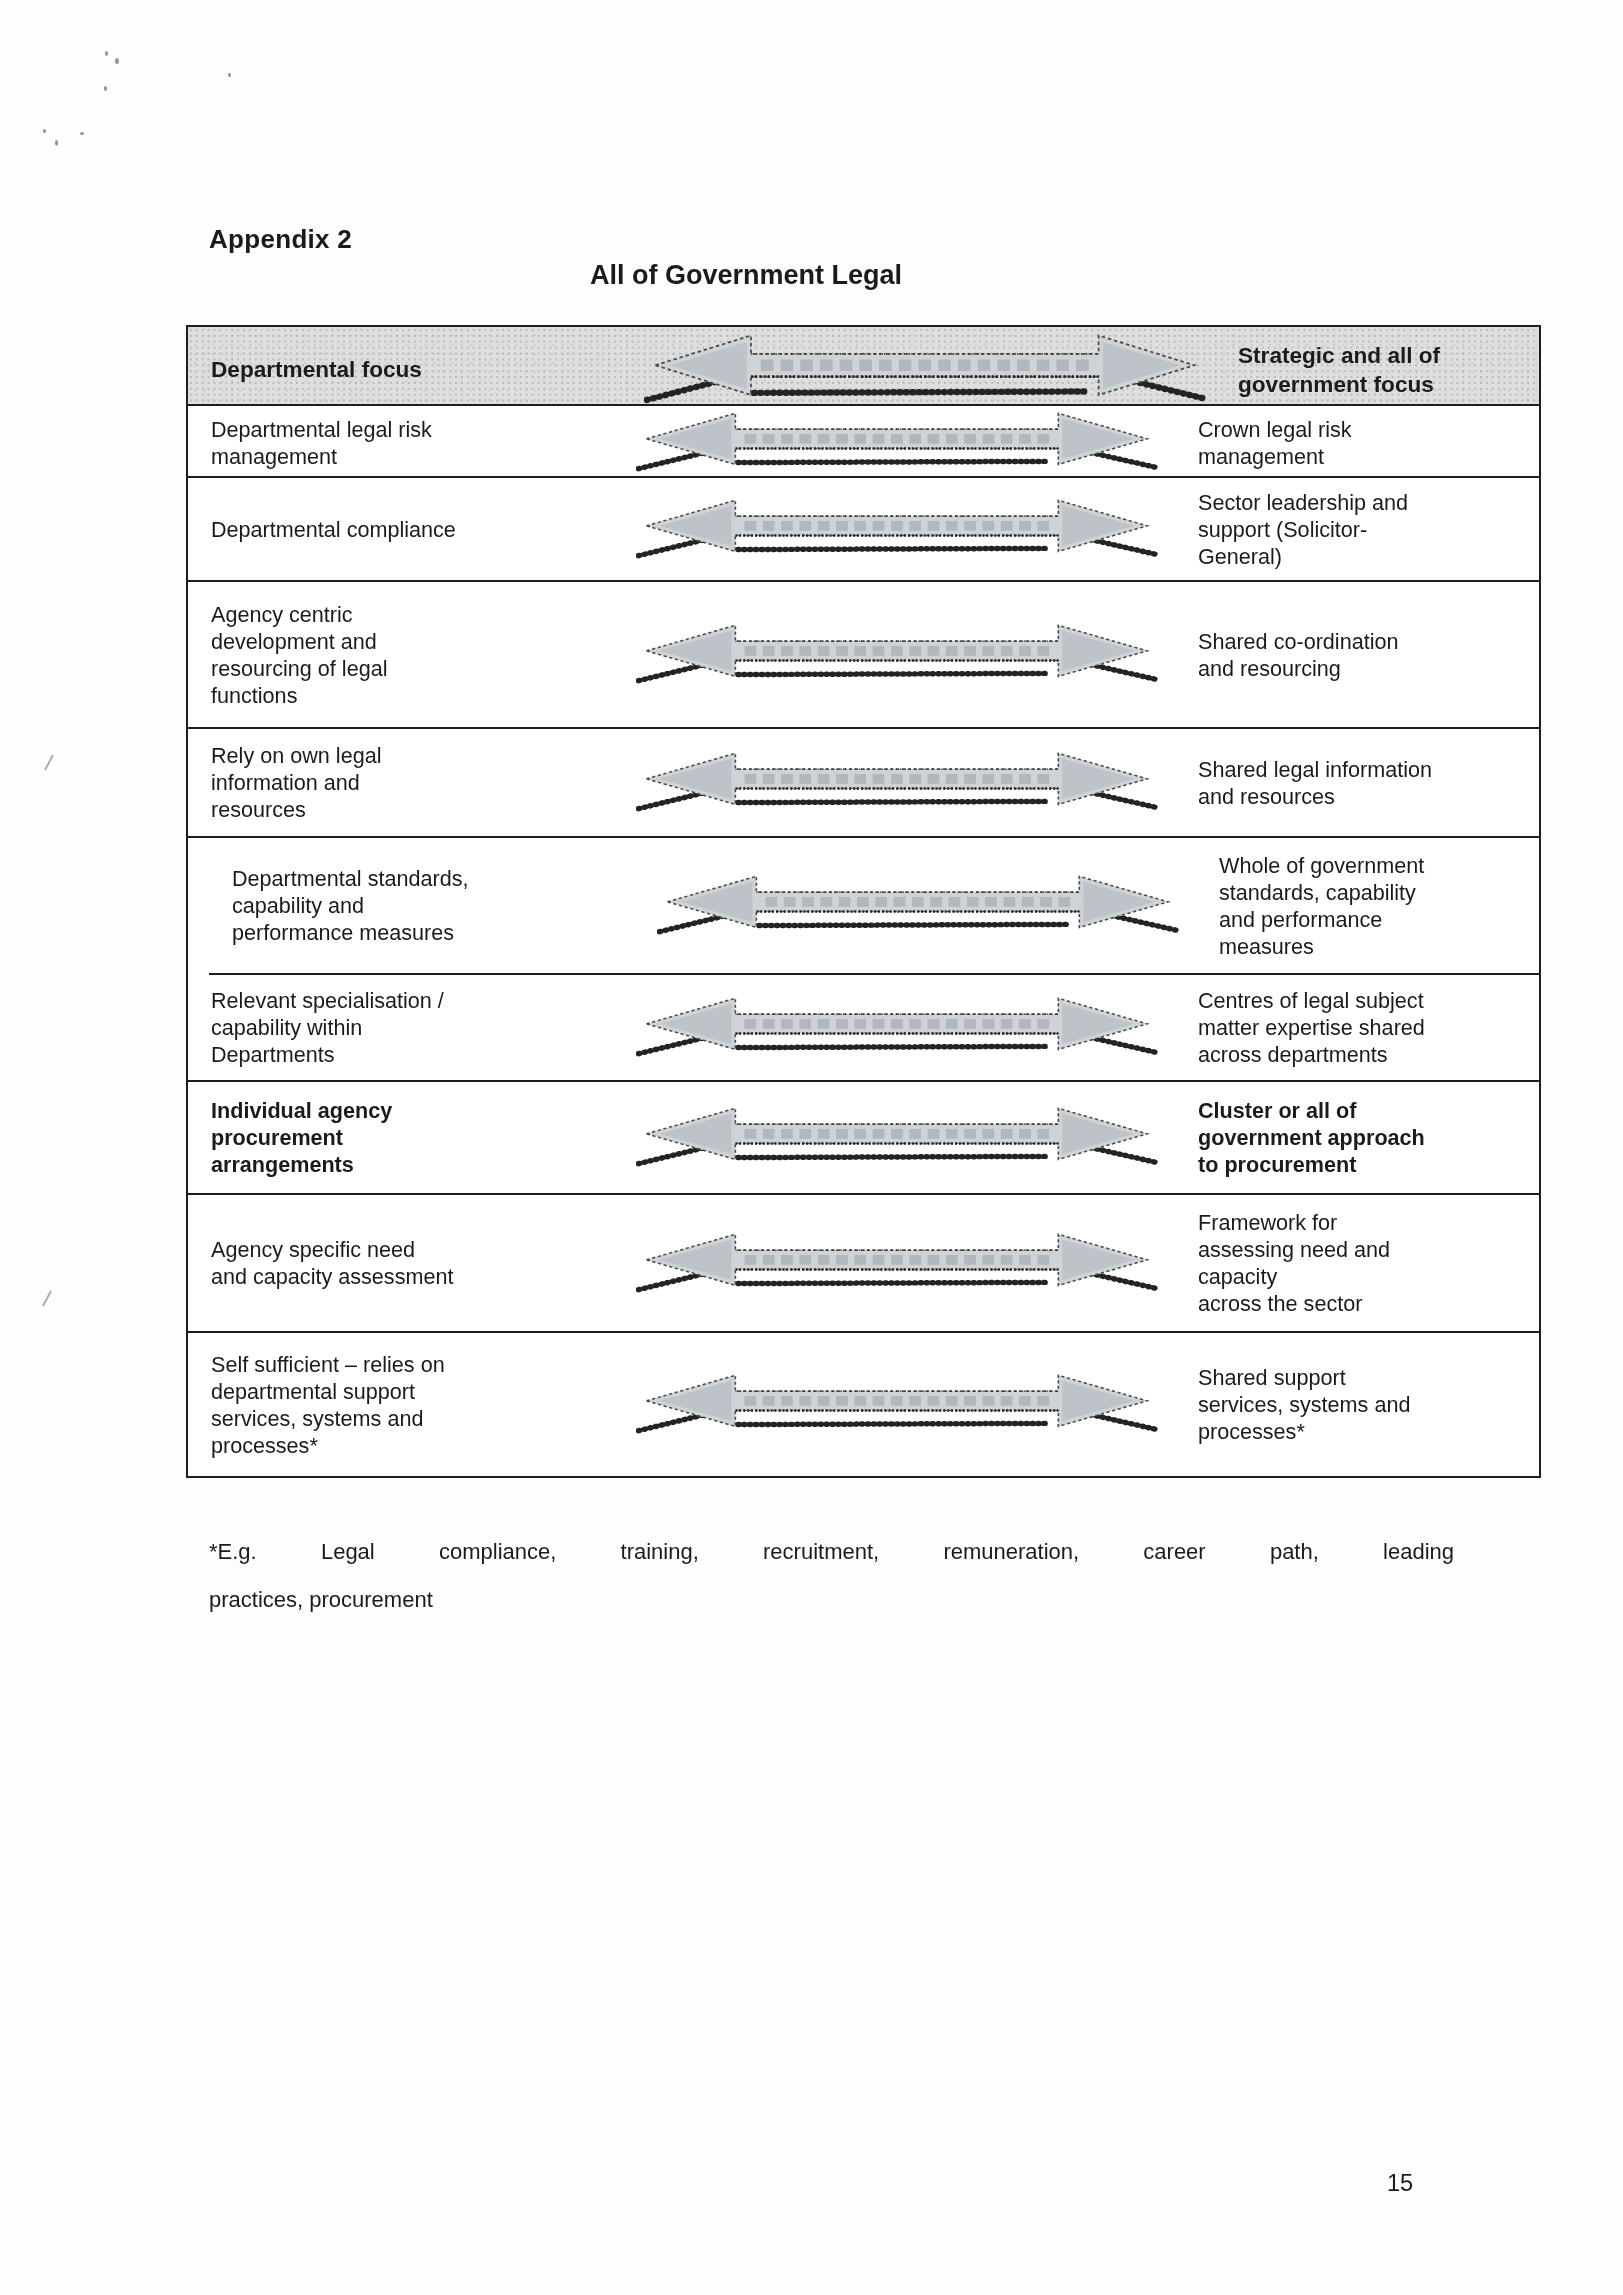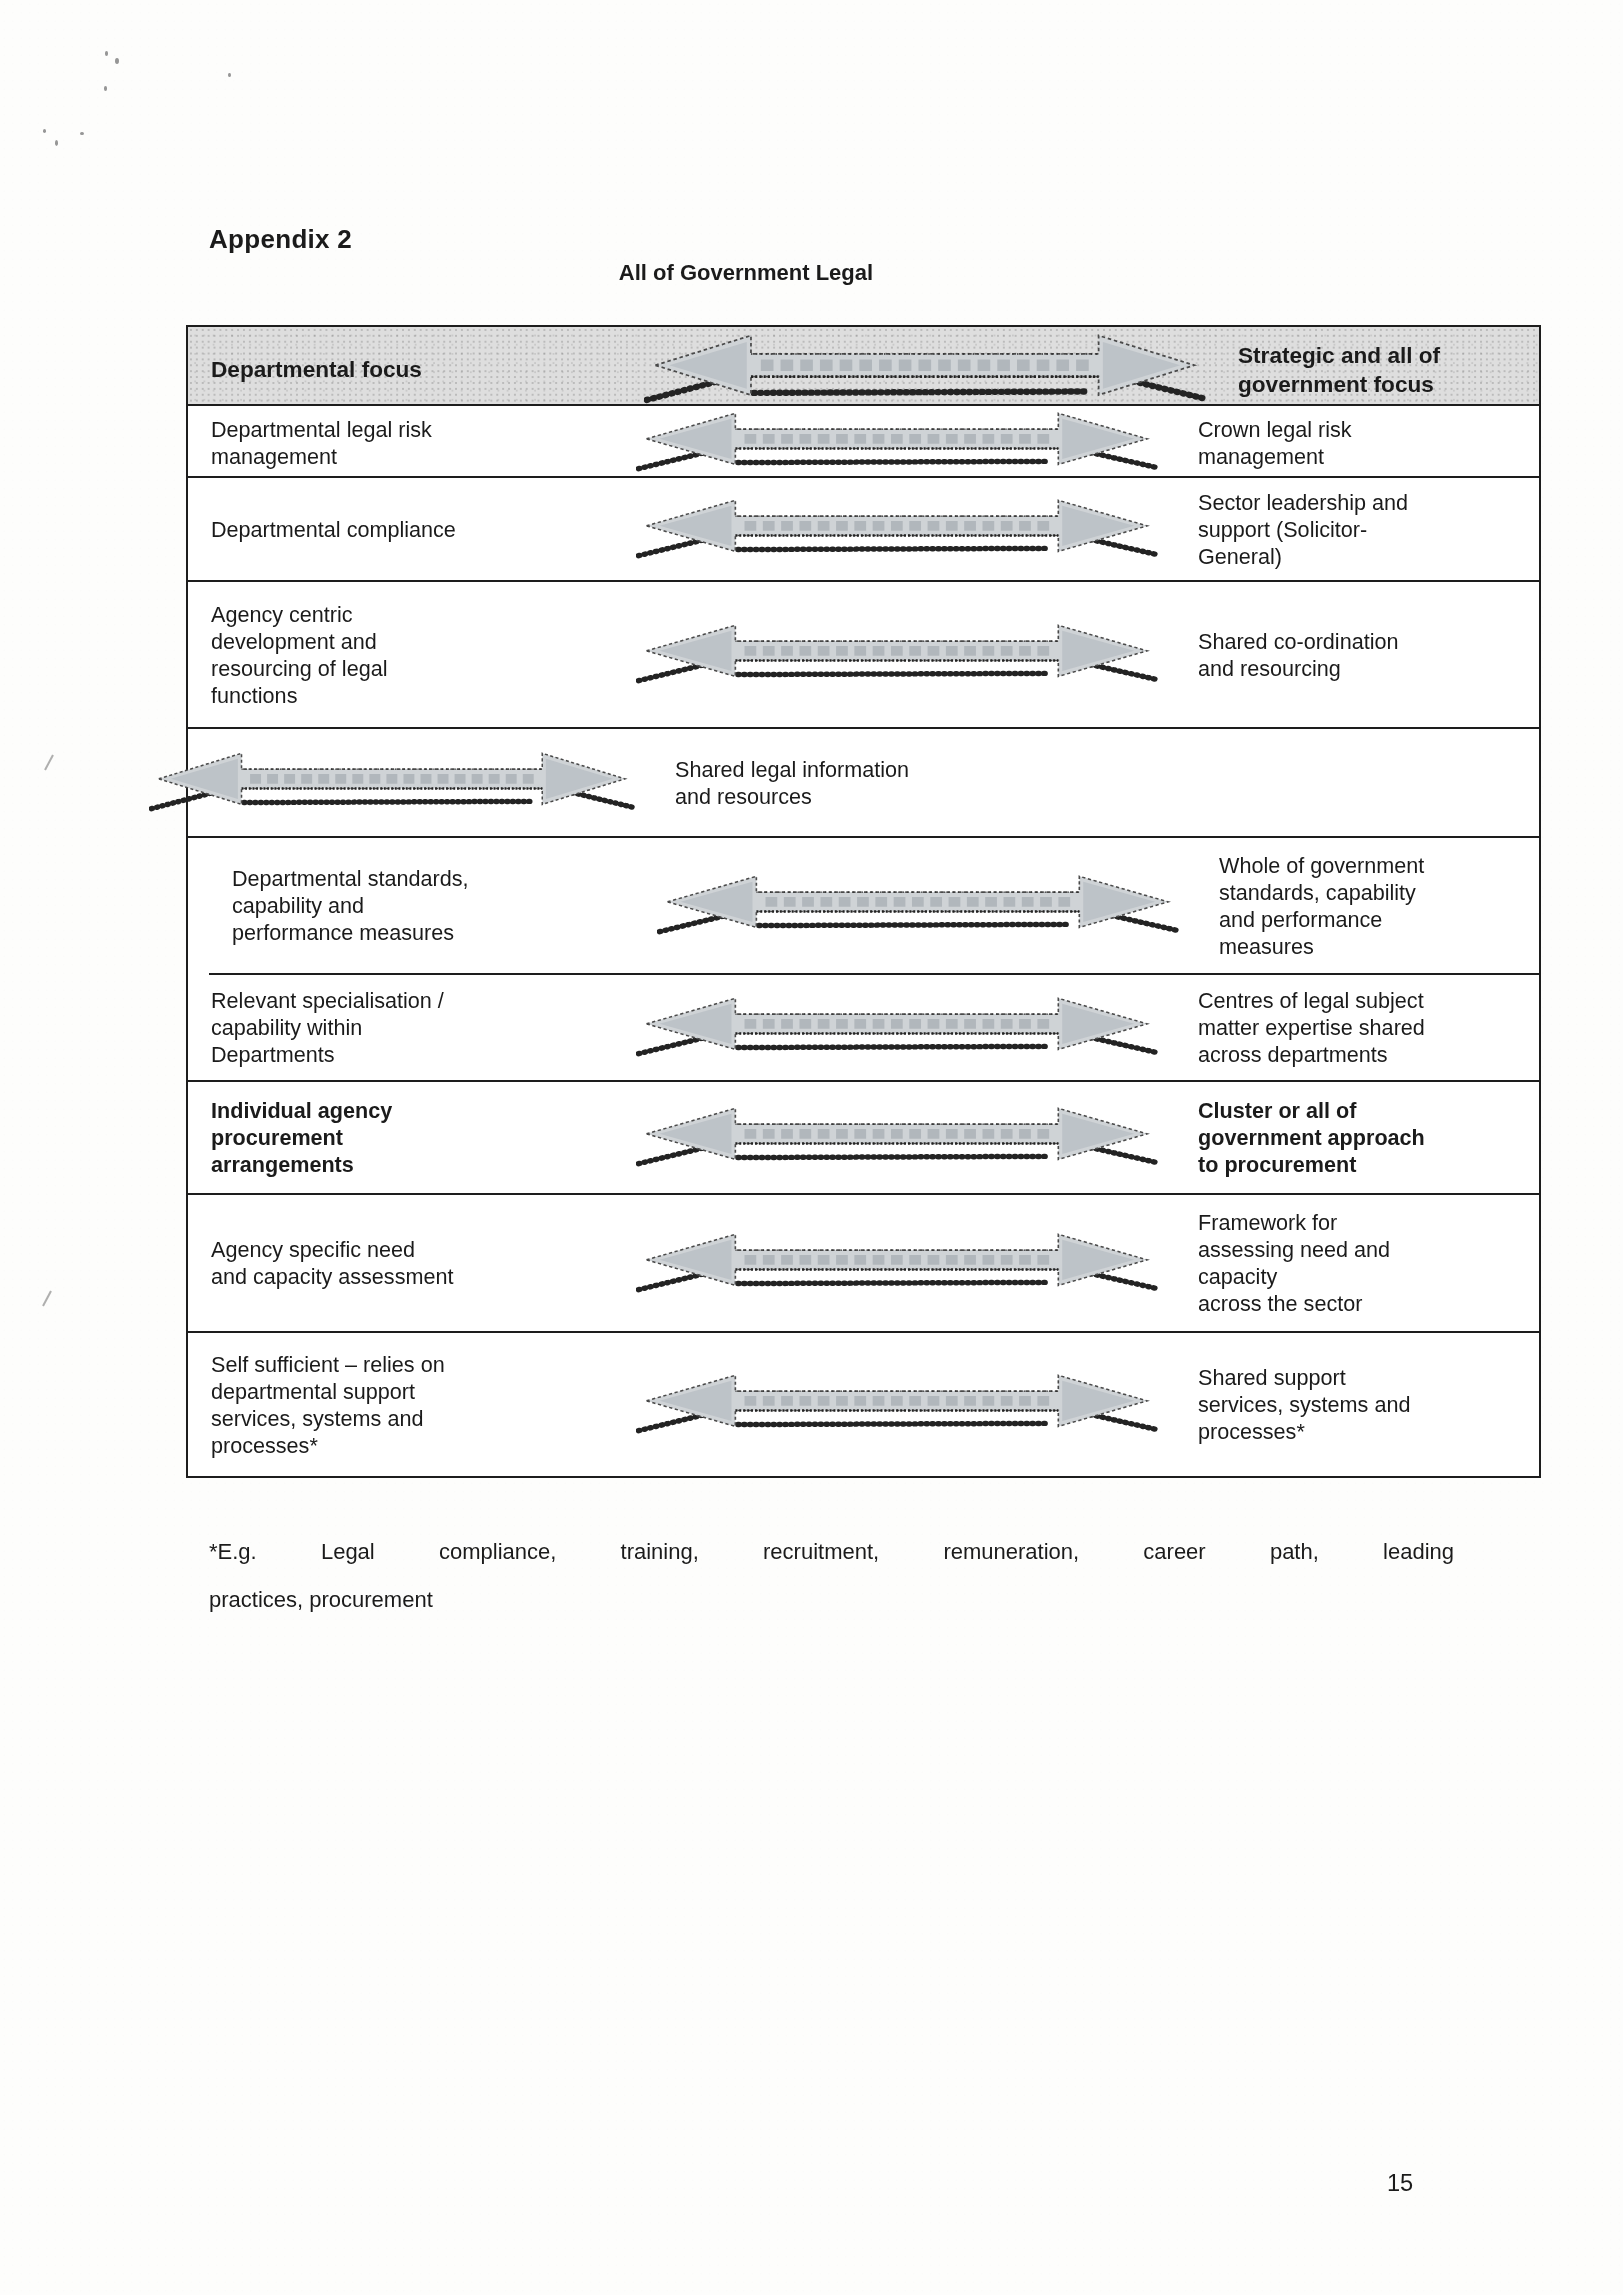--- a/index.html
+++ b/index.html
@@ -4,21 +4,21 @@
 <title>Appendix 2</title>
 <style>
   html,body{margin:0;padding:0;background:#9a9a9a;}
   .page{
     position:relative;width:1623px;height:2295px;background:#fdfdfc;
     font-family:"Liberation Sans",sans-serif;color:#1b1b1b;overflow:hidden;
     background-image:radial-gradient(rgba(0,0,0,0.015) 0.7px, transparent 0.9px);
     background-size:8.5px 8.5px;
   }
   .appendix{position:absolute;left:209px;top:224px;font-size:26px;font-weight:bold;letter-spacing:0.3px;}
-  .doc-title{position:absolute;left:0;top:260px;width:1492px;text-align:center;font-size:22px;font-weight:bold;}
+  .doc-title{position:absolute;left:0;top:260px;width:1492px;text-align:center;font-size:27px;font-weight:bold;}
   .gov-table{position:absolute;left:186px;top:325px;width:1351px;border:2px solid #1d1d1d;background:#fff;}
   .trow{display:grid;grid-template-columns:487px 1fr 353px;border-bottom:2px solid #1d1d1d;box-sizing:border-box;}
   .trow:last-child{border-bottom:none;}
   .cell{display:flex;align-items:center;font-size:21.6px;line-height:27px;white-space:pre-line;}
   .cell.left{padding-left:23px;padding-right:7.9px;}
   .cell.right{padding-right:5.2px;}
   .acell{display:flex;align-items:center;justify-content:center;overflow:visible;}
   .arrow{transform:translateX(-39px);}
   .harrow{transform:translateX(-31px);}
   .trow.header .cell{
@@ -118,20 +118,23 @@
       <div class="cell acell">
         <svg class="arrow" width="523" height="73" viewBox="0 0 800 120" preserveAspectRatio="none">
             <use href="#dbl-arrow"></use>
           </svg>
       </div>
       <div class="cell right">Shared co-ordination
 and resourcing</div>
     </div>
 
     <div class="trow" style="height:109px;">
+      <div class="cell left">Rely on own legal
+information and
+resources</div>
       <div class="cell acell">
         <svg class="arrow" width="523" height="73" viewBox="0 0 800 120" preserveAspectRatio="none">
             <use href="#dbl-arrow"></use>
           </svg>
       </div>
       <div class="cell right">Shared legal information
 and resources</div>
     </div>
 
     <div class="trow" style="height:137px;margin-left:21px;">

